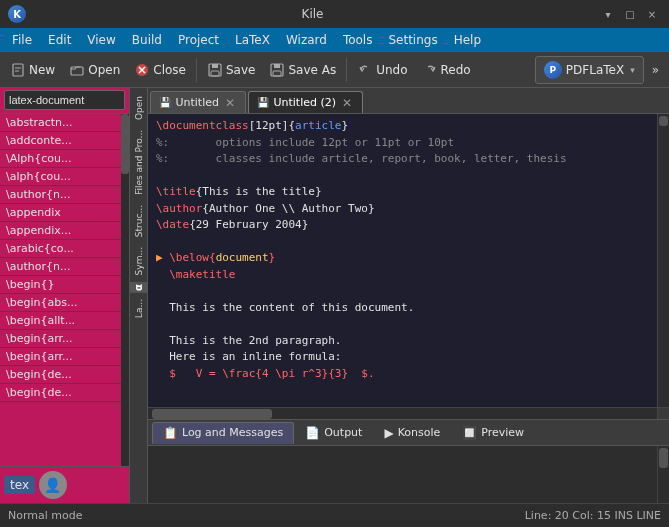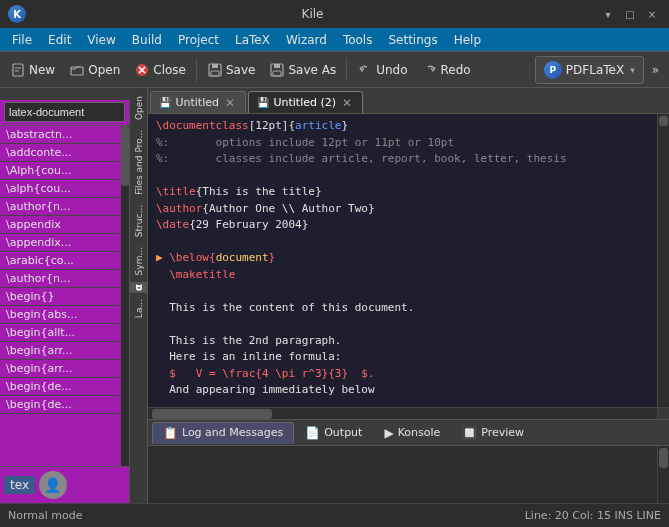--- a/index.html
+++ b/index.html
@@ -22,21 +22,21 @@
     .tb-btn .icon { width: 16px; height: 16px; display: flex; align-items: center; justify-content: center; }
     .tb-sep { width: 1px; height: 24px; background: #555; margin: 0 2px; }
     .pdf-btn { display: flex; align-items: center; gap: 4px; padding: 3px 8px; background: #444; border: 1px solid #666; border-radius: 3px; cursor: pointer; height: 28px; }
     .tb-spacer { flex: 1; }
     .tb-end-btn { padding: 3px 6px; cursor: pointer; color: #ccc; display: flex; align-items: center; height: 28px; }
     
     
     #main-area { display: flex; height: calc(527px - 28px - 24px - 36px - 24px); }
     
     
-    #left-sidebar { width: 130px; background: #a21caf; border-right: 1px solid #555; display: flex; flex-direction: column; margin-top: 12px; }
+    #left-sidebar { width: 130px; background: #be185d; border-right: 1px solid #555; display: flex; flex-direction: column; }
     #search-bar { height: 26px; padding: 2px 4px; border-bottom: 1px solid #555; }
     #search-bar input { width: 100%; height: 22px; background: #2d2d2d; border: 1px solid #666; color: #e0e0e0; padding: 0 4px; font-size: 11px; border-radius: 2px; outline: none; }
     #latex-list { flex: 1; overflow-y: auto; }
     #latex-list .list-item { padding: 2px 6px; font-size: 11px; color: #e0e0e0; cursor: pointer; border-bottom: 1px solid #444; white-space: nowrap; overflow: hidden; text-overflow: ellipsis; }
     .latex-list-wrap { display: flex; flex: 1; overflow: hidden; }
     
     
     #editor-area { flex: 1; display: flex; flex-direction: column; overflow: hidden; }
     
     
@@ -259,21 +259,20 @@
           <div class="code-line"><span class="kw-red">\date</span><span>{29 February 2004}</span></div>
           <div class="code-line">&nbsp;</div>
           <div class="code-line"><span class="code-marker">▶ </span><span class="kw-red">\below</span><span class="kw-red">{</span><span class="kw-bright">document</span><span class="kw-red">}</span></div>
           <div class="code-line"><span>  </span><span class="kw-red">\maketitle</span></div>
           <div class="code-line">&nbsp;</div>
           <div class="code-line">  This is the content of this document.</div>
           <div class="code-line">&nbsp;</div>
           <div class="code-line">  This is the 2nd paragraph.</div>
           <div class="code-line">  Here is an inline formula:</div>
           <div class="code-line"><span class="kw-red">  $   V = \frac{4 \pi r^3}{3}  $.</span></div>
-          <div class="code-line">  And appearing immediately below</div>
         </div>
         <div style="width:12px;background:#2d2d2d;border-left:1px solid #444;position:relative;flex-shrink:0;">
           <div style="position:absolute;top:2px;left:1px;right:1px;height:10px;background:#555;border-radius:3px;"></div>
         </div>
       </div>
       <div style="height:12px;background:#2d2d2d;border-top:1px solid #444;display:flex;align-items:center;flex-shrink:0;">
         <div style="height:10px;width:120px;background:#555;border-radius:3px;margin-left:4px;"></div>
         <div style="width:12px;height:12px;background:#3a3a3a;border-left:1px solid #444;margin-left:auto;flex-shrink:0;"></div>
       </div>
     </div>

